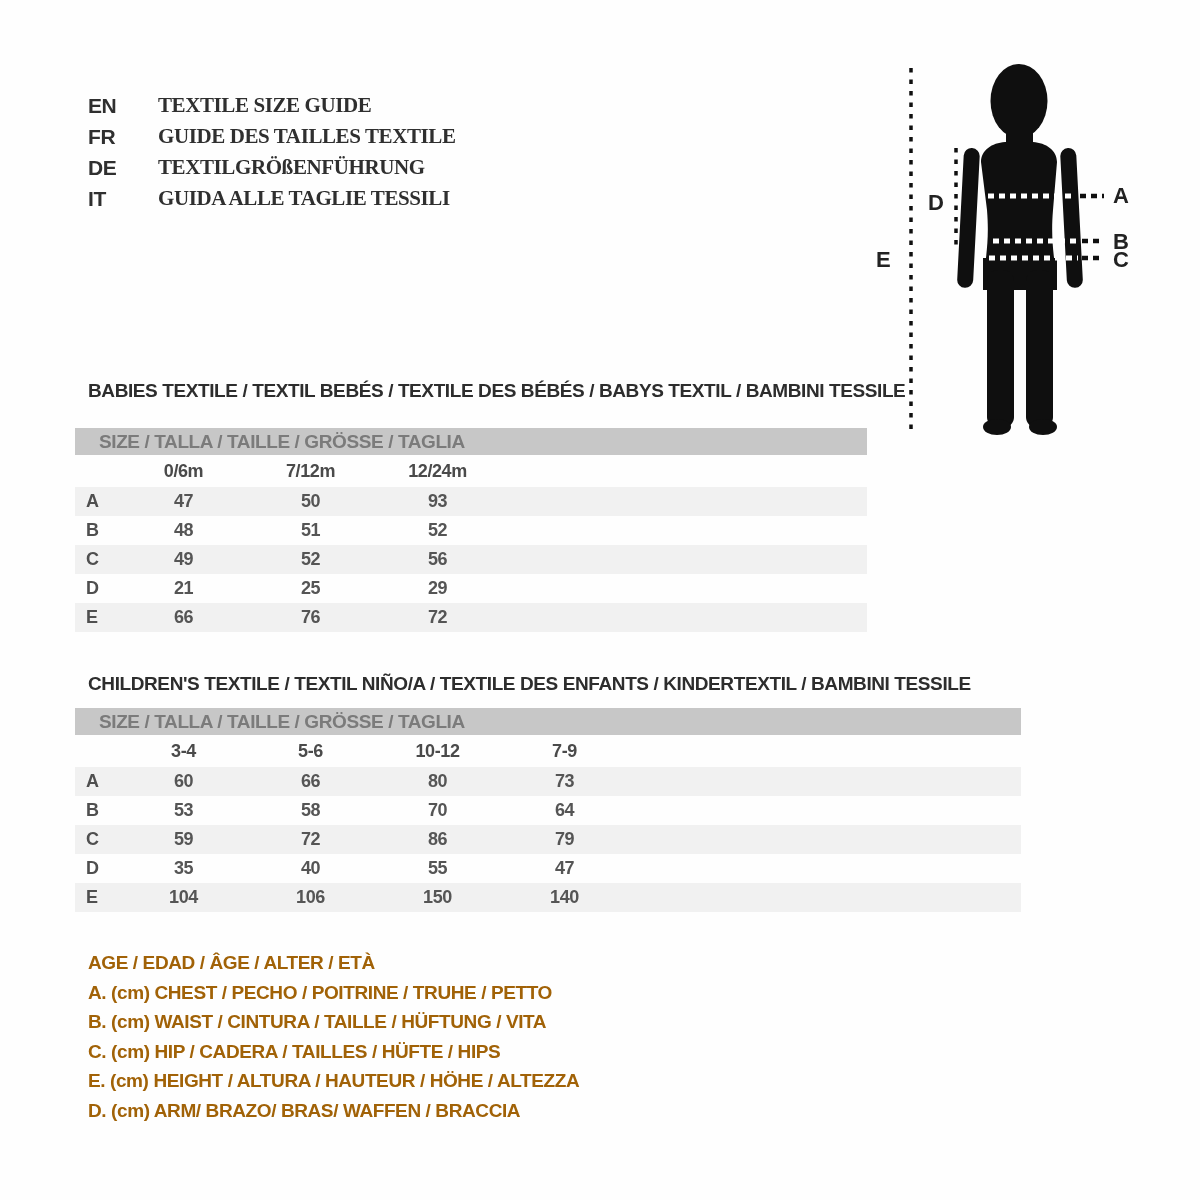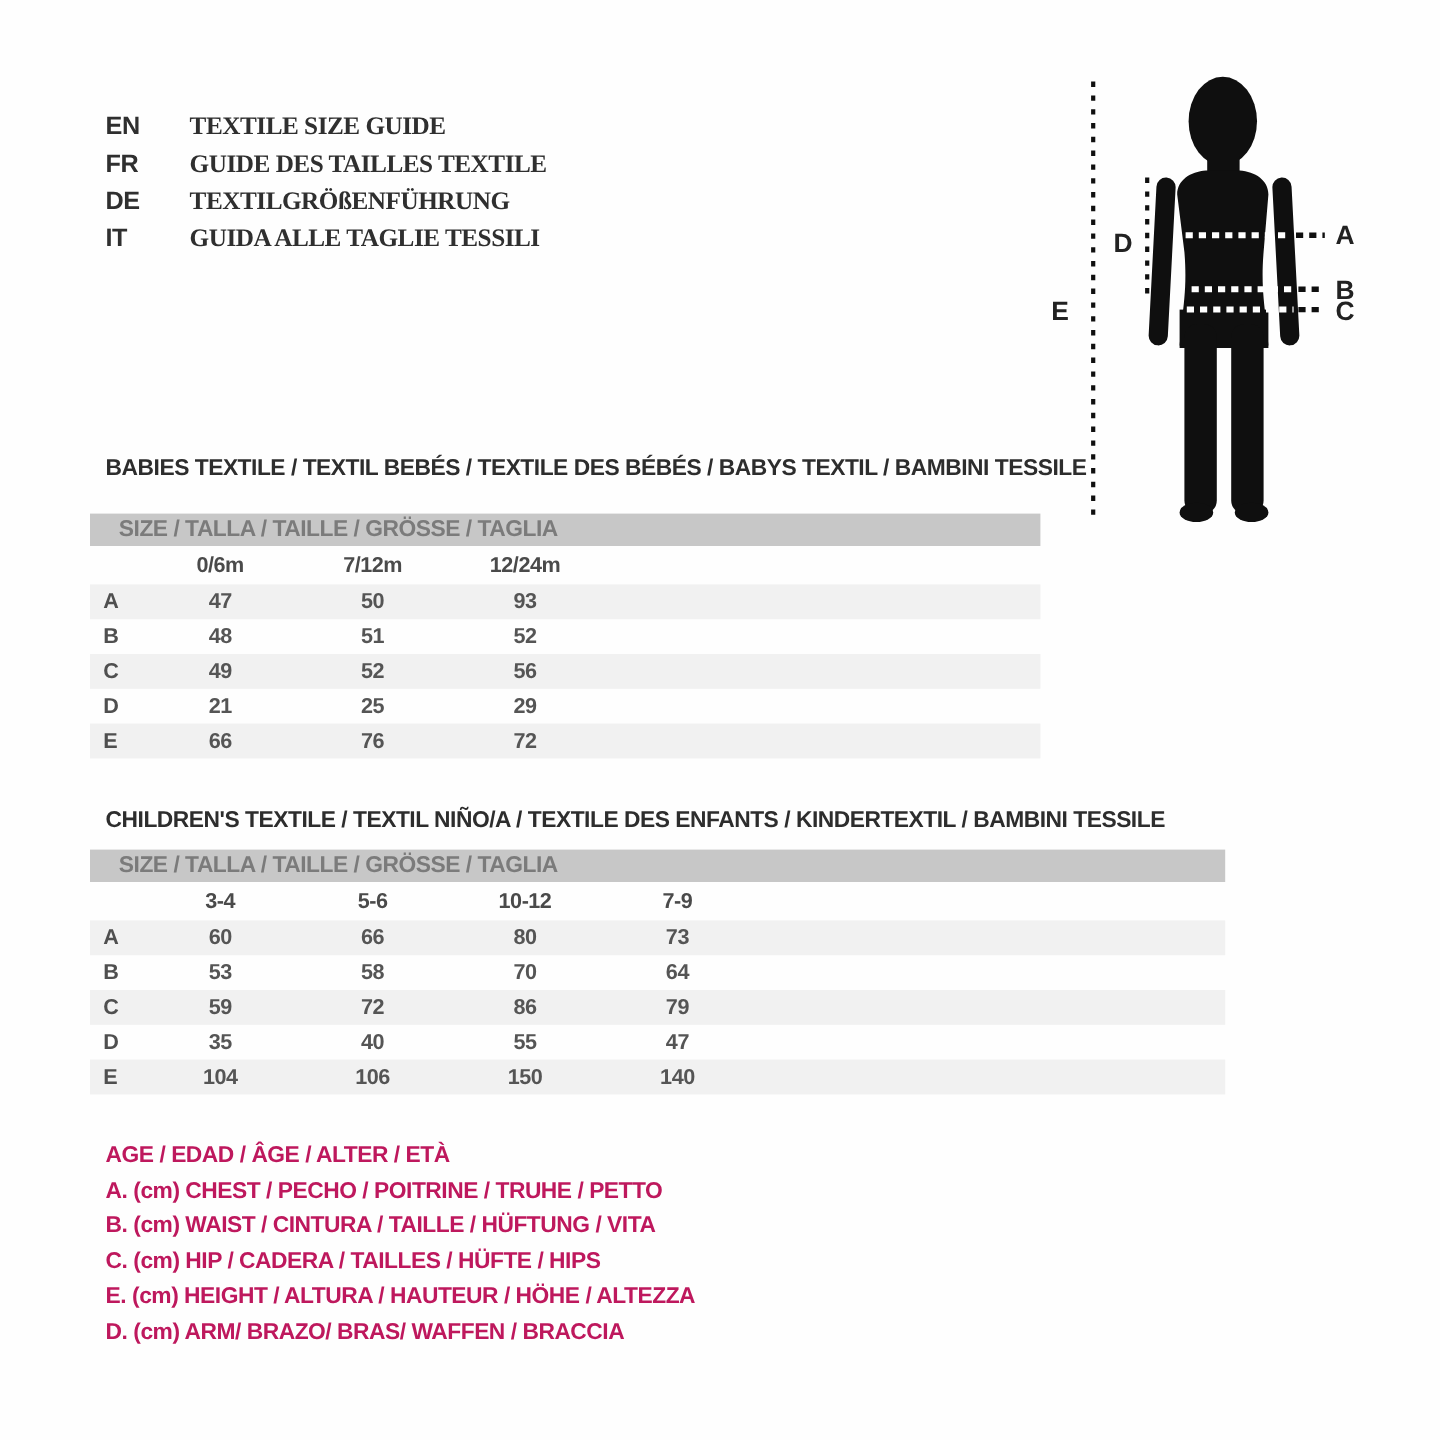--- a/index.html
+++ b/index.html
@@ -25,21 +25,21 @@
   .size-bar{height:27px;line-height:27px;background:#c7c7c7;color:#7b7b7b;
             font-size:19px;padding-left:24px;box-sizing:border-box;white-space:nowrap;}
   .thead-row,.trow{display:flex;align-items:center;}
   .thead-row{height:32px;font-size:18px;color:#4a4a4a;}
   .trow{height:29px;font-size:18px;color:#555;}
   .trow.alt{background:#f1f1f1;}
   .cell{flex:0 0 127px;text-align:center;}
   .cell.label{flex:0 0 45px;text-align:left;padding-left:11px;box-sizing:border-box;color:#4f4f4f;}
 
   
-  .legend-block{position:absolute;left:88px;top:948px;font-size:19px;line-height:29.6px;color:#be185d;}
+  .legend-block{position:absolute;left:88px;top:948px;font-size:19px;line-height:29.6px;color:#a16207;}
   .legend-line{white-space:nowrap;}
 
   
   #figure-svg{position:absolute;left:850px;top:38px;width:365px;height:410px;}
   .fig-label{font-family:"Liberation Sans","DejaVu Sans",sans-serif;font-weight:700;
              font-size:22px;fill:#222;}
 </style>
 </head>
 <body>
 

